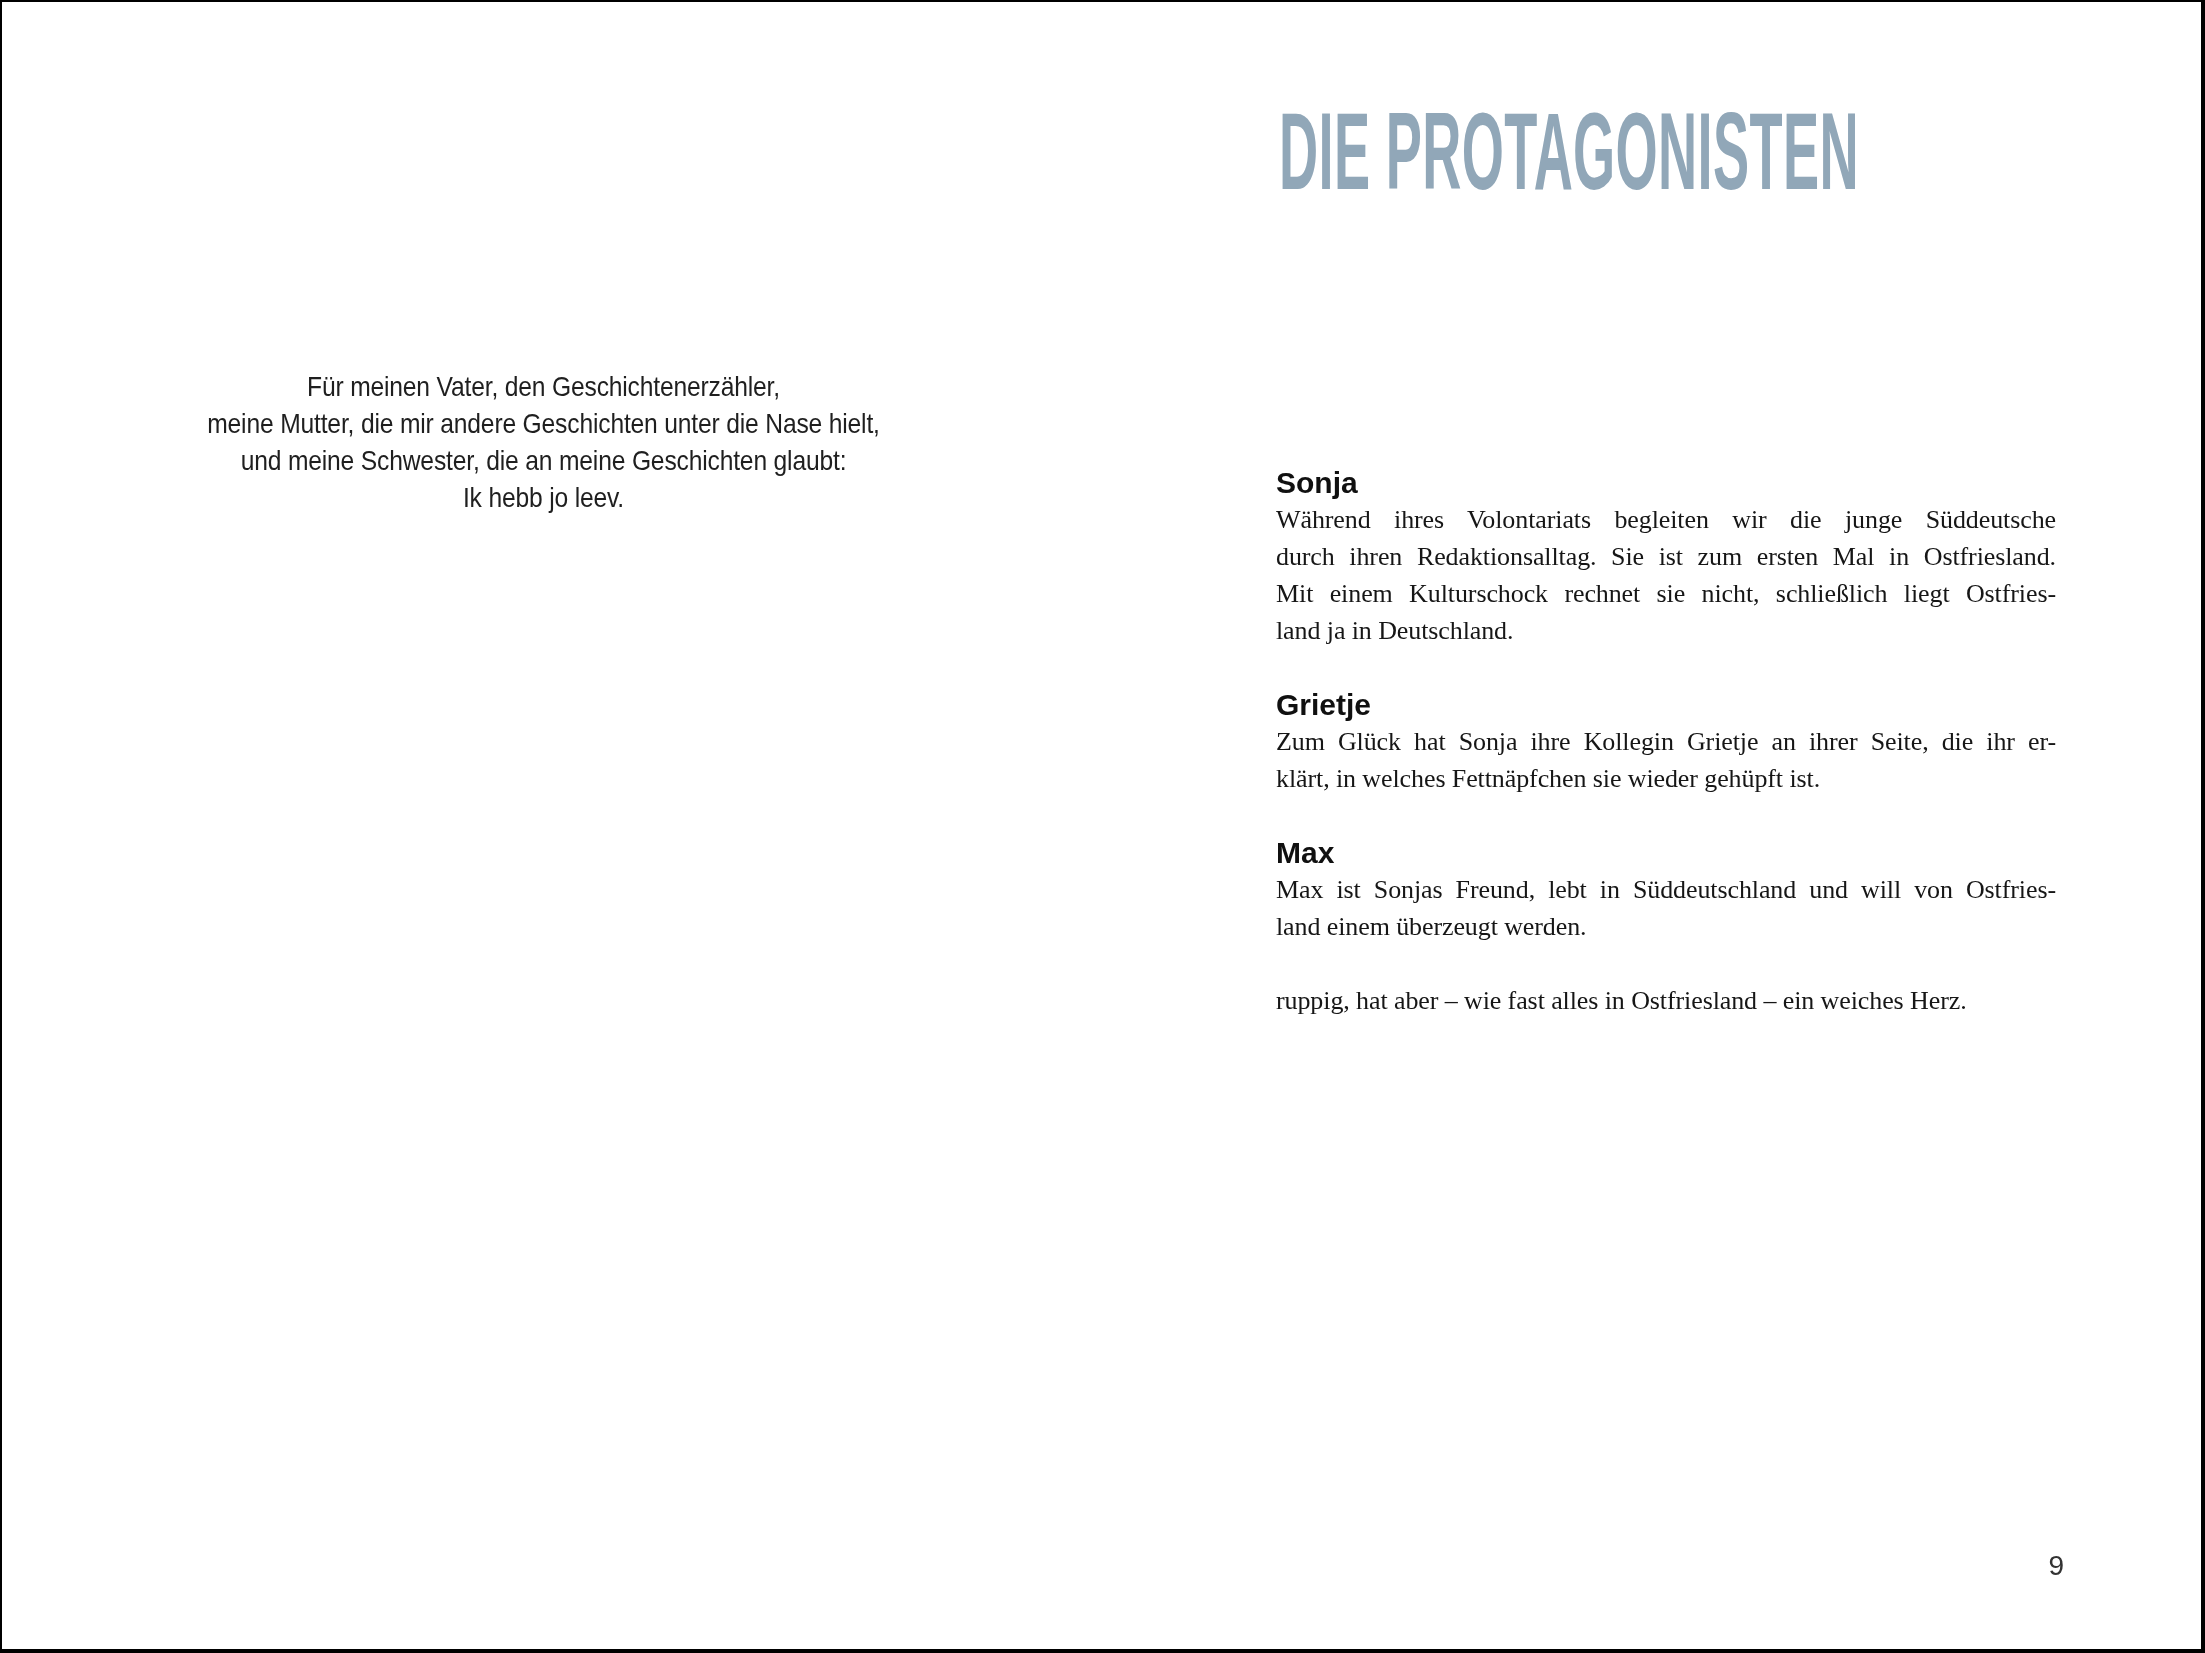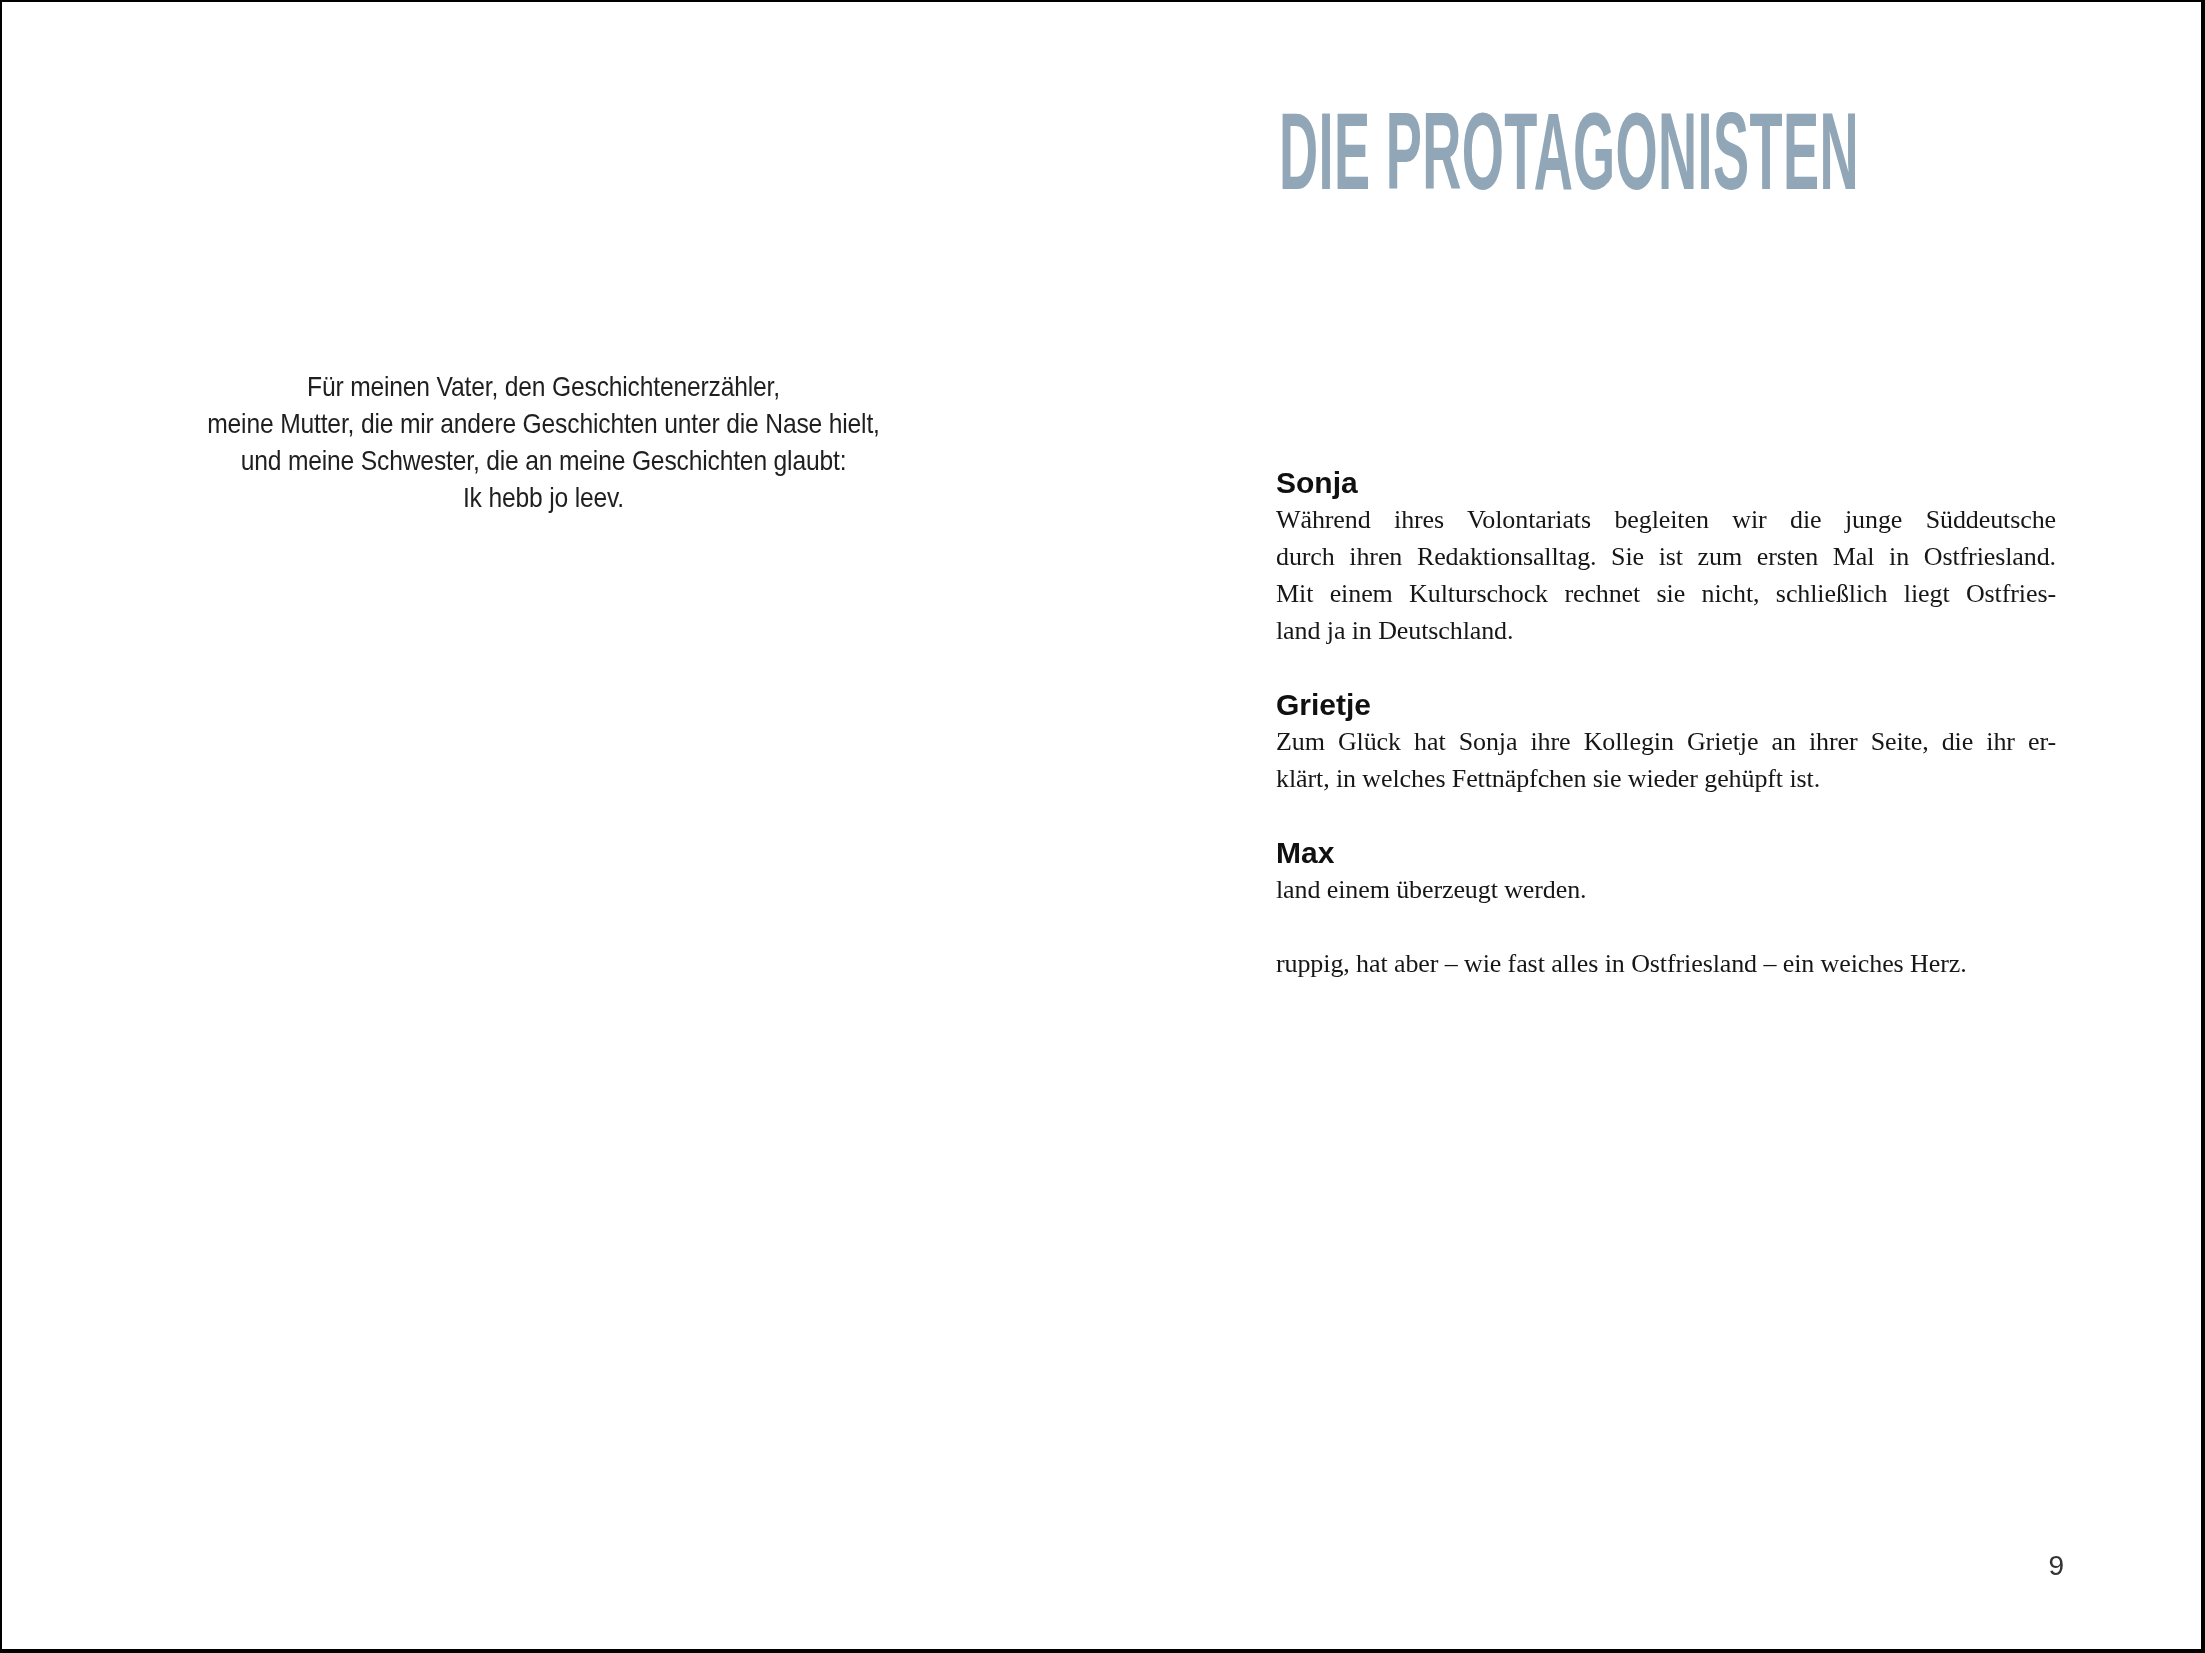--- a/index.html
+++ b/index.html
@@ -159,20 +159,21 @@
         <h3>Grietje</h3>
         <div class="para">
           <div class="line">Zum Glück hat Sonja ihre Kollegin Grietje an ihrer Seite, die ihr er-</div>
           <div class="line">klärt, in welches Fettnäpfchen sie wieder gehüpft ist.</div>
         </div>
       </div>
 
       <div class="section">
         <h3>Max</h3>
         <div class="para">
+          <div class="line">Max ist Sonjas Freund, lebt in Süddeutschland und will von Ostfries-</div>
           <div class="line">land einem überzeugt werden.</div>
         </div>
       </div>
 
       <div class="section">
         <div class="para">
           <div class="line">ruppig, hat aber – wie fast alles in Ostfriesland – ein weiches Herz.</div>
         </div>
       </div>
 

